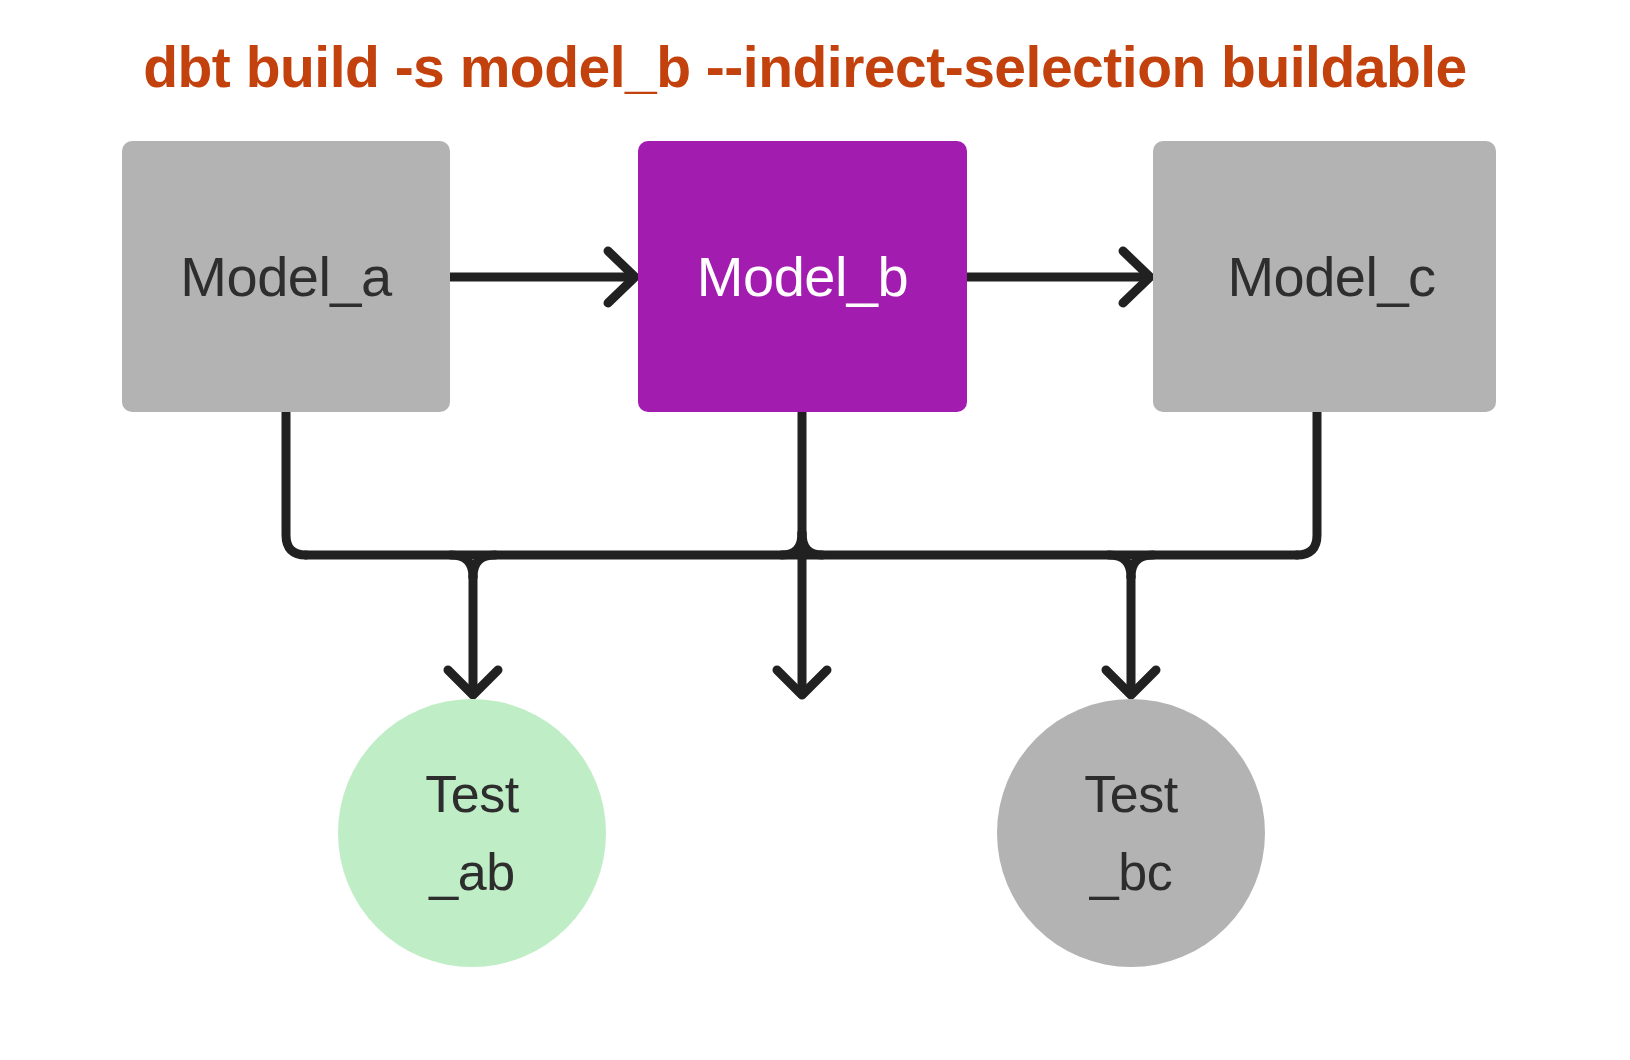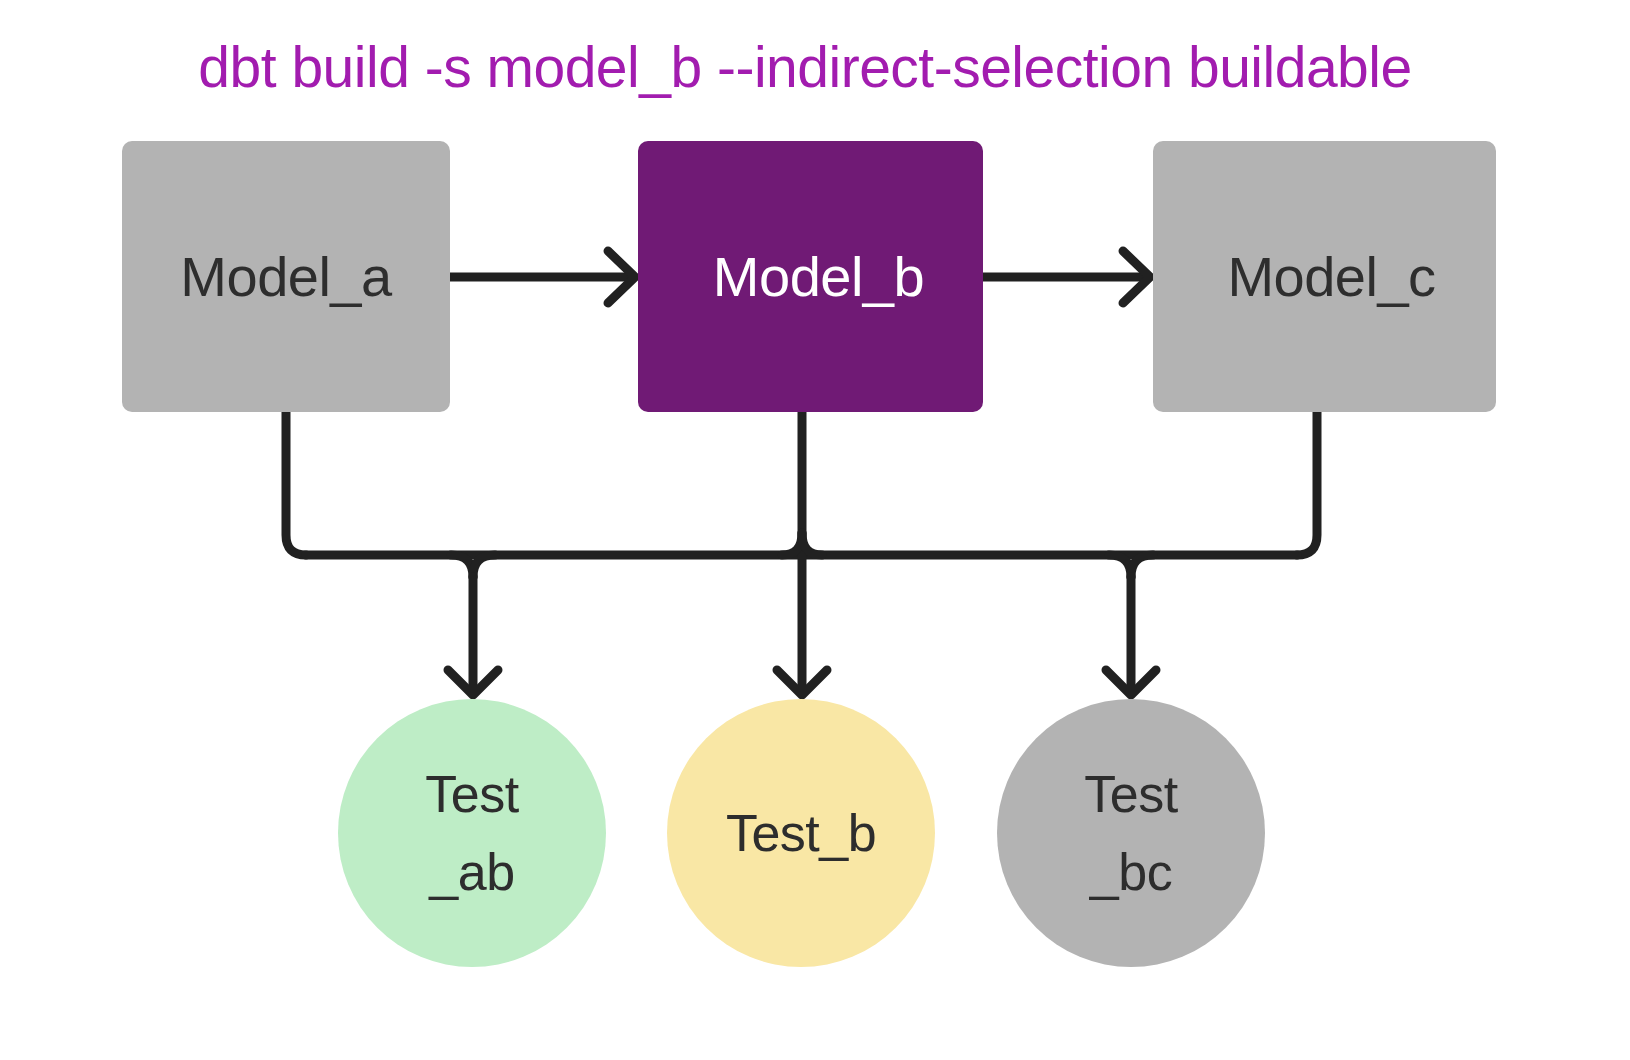--- a/index.html
+++ b/index.html
@@ -15,23 +15,23 @@
     background: #ffffff;
     overflow: hidden;
   }
   .title {
     position: absolute;
     top: 34px;
     left: 805px;
     transform: translateX(-50%);
     white-space: nowrap;
     font-size: 57px;
-    font-weight: 400;
+    font-weight: 700;
     letter-spacing: -0.5px;
-    color: #a21caf;
+    color: #c2410c;
   }
   .model-box {
     position: absolute;
     top: 141px;
     height: 271px;
     border-radius: 10px;
     display: flex;
     align-items: center;
     justify-content: center;
     font-size: 56px;
@@ -105,35 +105,32 @@
       <path d="M448 670 L473 695 L498 670"></path>
       <path d="M777 670 L802 695 L827 670"></path>
       <path d="M1106 670 L1131 695 L1156 670"></path>
     </g>
   </svg>
 
   <div class="model-box model-a" style="background: rgb(179, 179, 179);">
     <span style="color: rgb(46, 46, 46);">Model_a</span>
   </div>
 
-  <div class="model-box model-b" style="background: #701a75; padding-left: 16px;">
+  <div class="model-box model-b" style="background: #a21caf;">
     <span style="color: rgb(255, 255, 255);">Model_b</span>
   </div>
 
   <div class="model-box model-c" style="background: rgb(179, 179, 179);">
     <span style="color: rgb(46, 46, 46);">Model_c</span>
   </div>
 
   <div class="test-circle test-ab" style="background: rgb(190, 237, 198);">
     <span>Test</span>
     <span>_ab</span>
   </div>
 
-  <div class="test-circle test-b" style="background: rgb(249, 231, 165);">
-    <span>Test_b</span>
-  </div>
 
   <div class="test-circle test-bc" style="background: rgb(179, 179, 179);">
     <span>Test</span>
     <span>_bc</span>
   </div>
 
 </div>
 
 </body></html>

